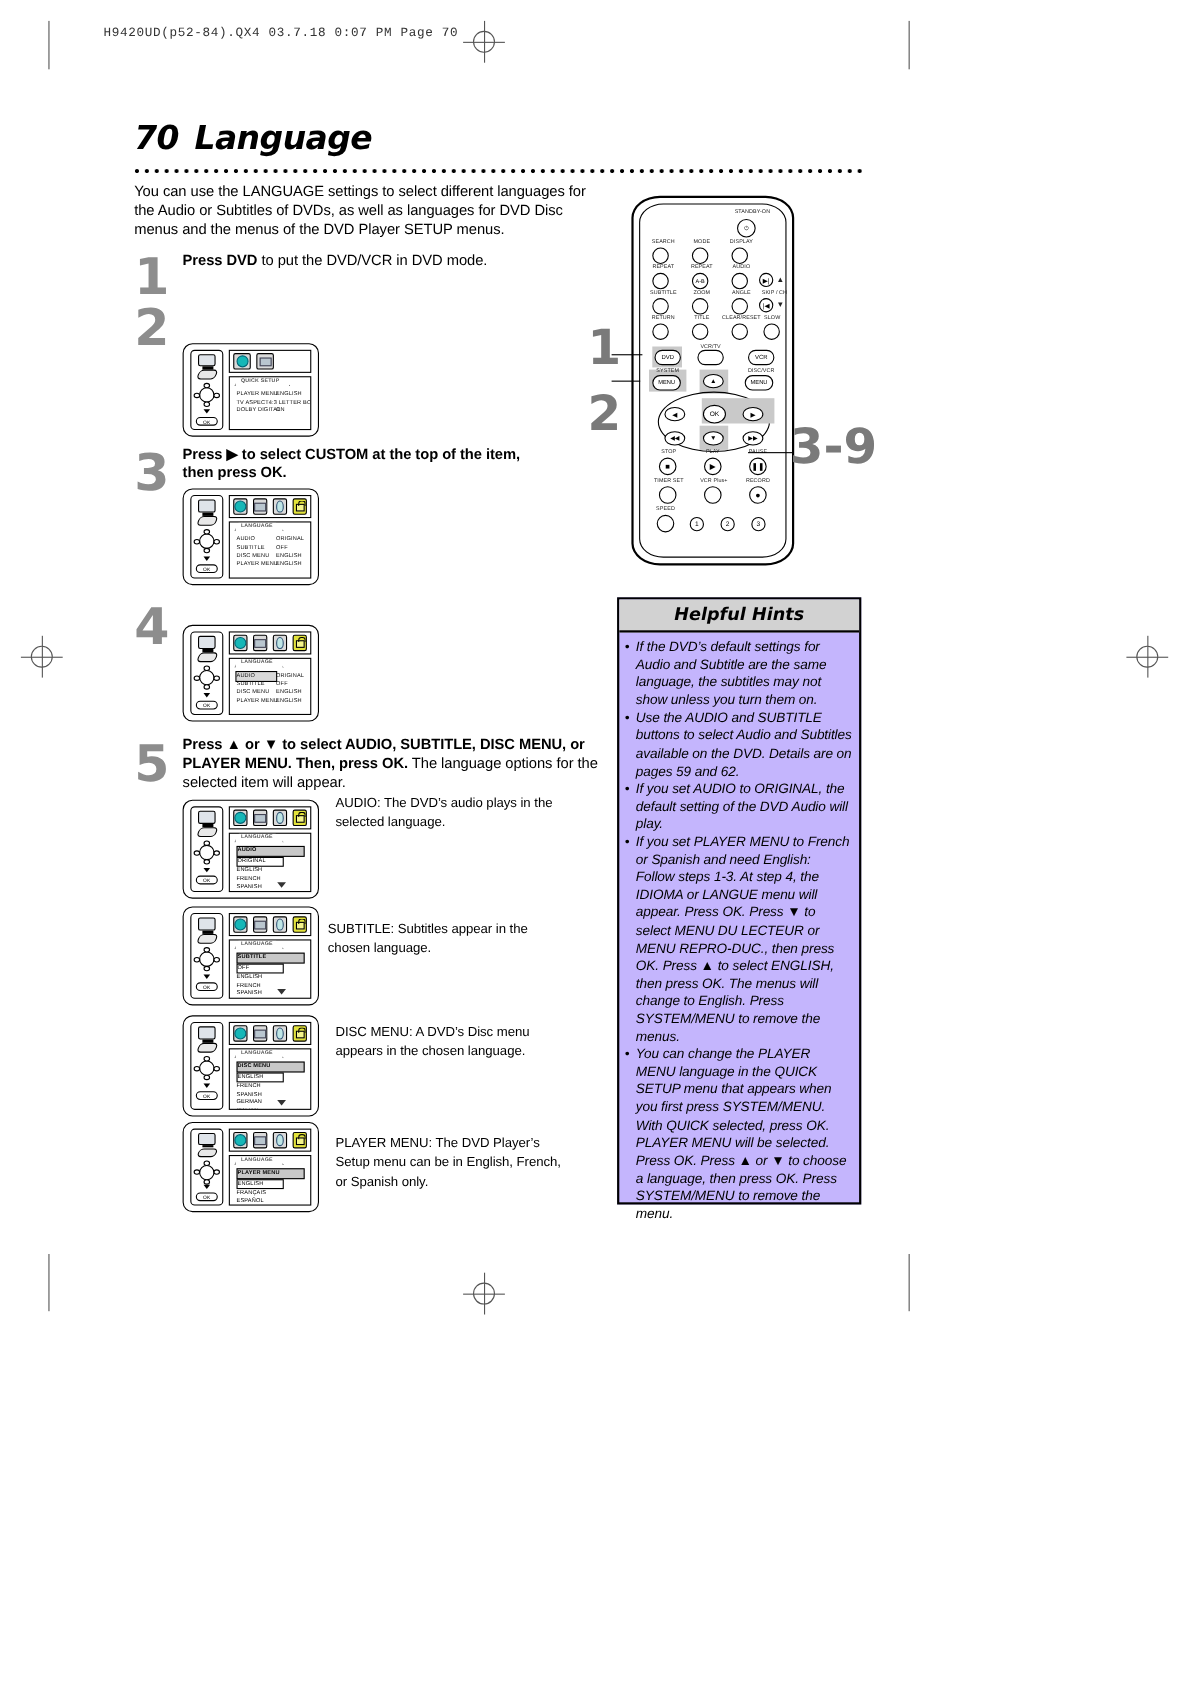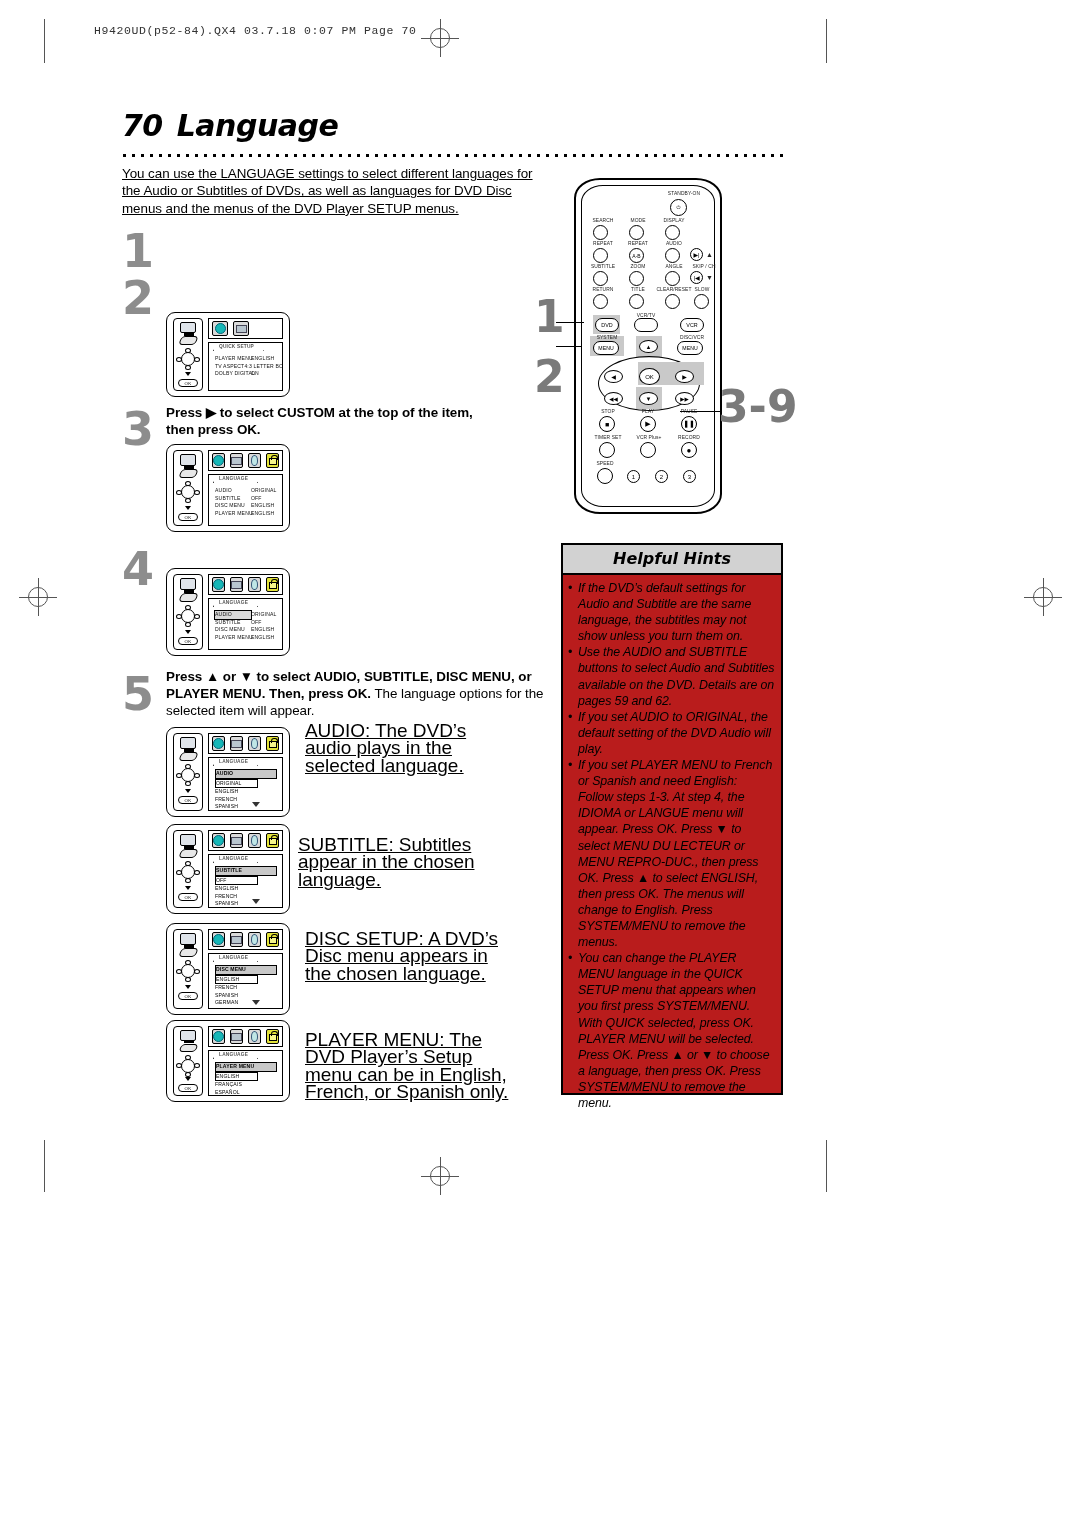--- a/index.html
+++ b/index.html
@@ -48,39 +48,39 @@
 
   .dotrule {
     position:absolute; left:120px; top:152px; width:664px; height:7px;
     background-image: radial-gradient(circle closest-side, #000 52%, transparent 55%);
     background-size: 9px 7px;
     background-repeat: repeat-x;
   }
 
   .intro {
     position:absolute; left:122px; top:165px; width:432px;
-    font-size:13.4px; line-height:17.4px; letter-spacing:-0.05px;text-decoration:underline;
+    font-size:13.4px; line-height:17.4px; letter-spacing:-0.05px;
   }
 
   
   .step-num {
     position:absolute;
     font-family:"DejaVu Sans", sans-serif;
     font-weight:bold; font-size:46px; line-height:46px;
     color:#8d8d8d;
   }
   .step-text {
     position:absolute;
     font-size:13.4px; line-height:17.2px; letter-spacing:-0.05px;
   }
   .step-text b { font-weight:bold; }
 
   .side-text {
     position:absolute;
-    font-size:19px; line-height:17.4px; letter-spacing:-0.05px;text-decoration:underline;
+    font-size:12px; line-height:17.4px; letter-spacing:-0.05px;
   }
 
   
   .osd {
     position:absolute;
     border:1.4px solid #000;
     border-radius:9px;
     background:#fff;
     padding:5px 6px;
     display:flex;
@@ -176,21 +176,21 @@
     display:inline-block; vertical-align:-3px;
     width:15px;height:14px;border:1.2px solid #000;border-radius:2px;background:#d8d8d8;
     position:relative;
   }
   .inline-globe i{position:absolute;left:2px;top:1.5px;width:10px;height:10px;border-radius:50%;
     background:#16b7b7;border:1px solid #067;}
 
   
   .hints {
     position:absolute; left:561px; top:543px; width:222px; height:552px;
-    border:2px solid #000; background:#b91c1c;
+    border:2px solid #000; background:#c4b5fd;
   }
   .hints-head {
     background:#d2d2d2; border-bottom:2px solid #000;
     text-align:center; font-weight:bold; font-style:italic;
     font-family:"DejaVu Sans", sans-serif;
     font-size:16px; padding:4px 0 5px;
   }
   .hints-body { padding:5px 6px 4px 5px; }
   .hint {
     display:flex; font-style:italic; font-size:12.4px; line-height:16.1px;
@@ -258,20 +258,23 @@
   <div class="slug">H9420UD(p52-84).QX4  03.7.18  0:07 PM  Page 70</div>
 
   <div class="title-row">
     <span class="page-num">70</span><span class="page-title">Language</span>
   </div>
   <div class="dotrule"></div>
 
   <div class="intro">You can use the LANGUAGE settings to select different languages for the Audio or Subtitles of DVDs, as well as languages for DVD Disc menus and the menus of the DVD Player SETUP menus.</div>
 
   <div class="step-num" style="left:122px;top:228px;">1</div>
+  <div class="step-text" style="left:166px;top:228px;width:390px;">
+    <b>Press DVD</b><span> to put the DVD/VCR in DVD mode.</span>
+  </div>
 
   <div class="step-num" style="left:122px;top:275px;">2</div>
 
   <div class="osd" style="left:166px;top:312px;width:124px;height:85px;">
     <div class="osd-left">
       <div class="ic-tv"></div>
       <div class="ic-remote"></div>
       <div class="dpad">
         <div class="ring"></div>
         <div class="nub n-u"></div>
@@ -559,21 +562,21 @@
           <div class="opt">FRENCH</div>
           <div class="opt">SPANISH</div>
           <div class="opt">GERMAN</div>
           <div class="opt">ITALIAN</div>
 
         </div>
         <div class="scroll-dn"></div>
       </div>
     </div>
   </div>
-  <div class="side-text" style="left:305px;top:930px;width:210px;">DISC SETUP: A DVD’s Disc menu appears in the chosen language.</div>
+  <div class="side-text" style="left:305px;top:930px;width:210px;">DISC MENU: A DVD’s Disc menu appears in the chosen language.</div>
 
   <div class="osd" style="left:166px;top:1020px;width:124px;height:82px;">
     <div class="osd-left">
       <div class="ic-tv"></div>
       <div class="ic-remote"></div>
       <div class="dpad">
         <div class="ring"></div>
           <div class="nub n-u"></div>
           <div class="nub n-d"></div>
         <div class="nub n-l"></div>

